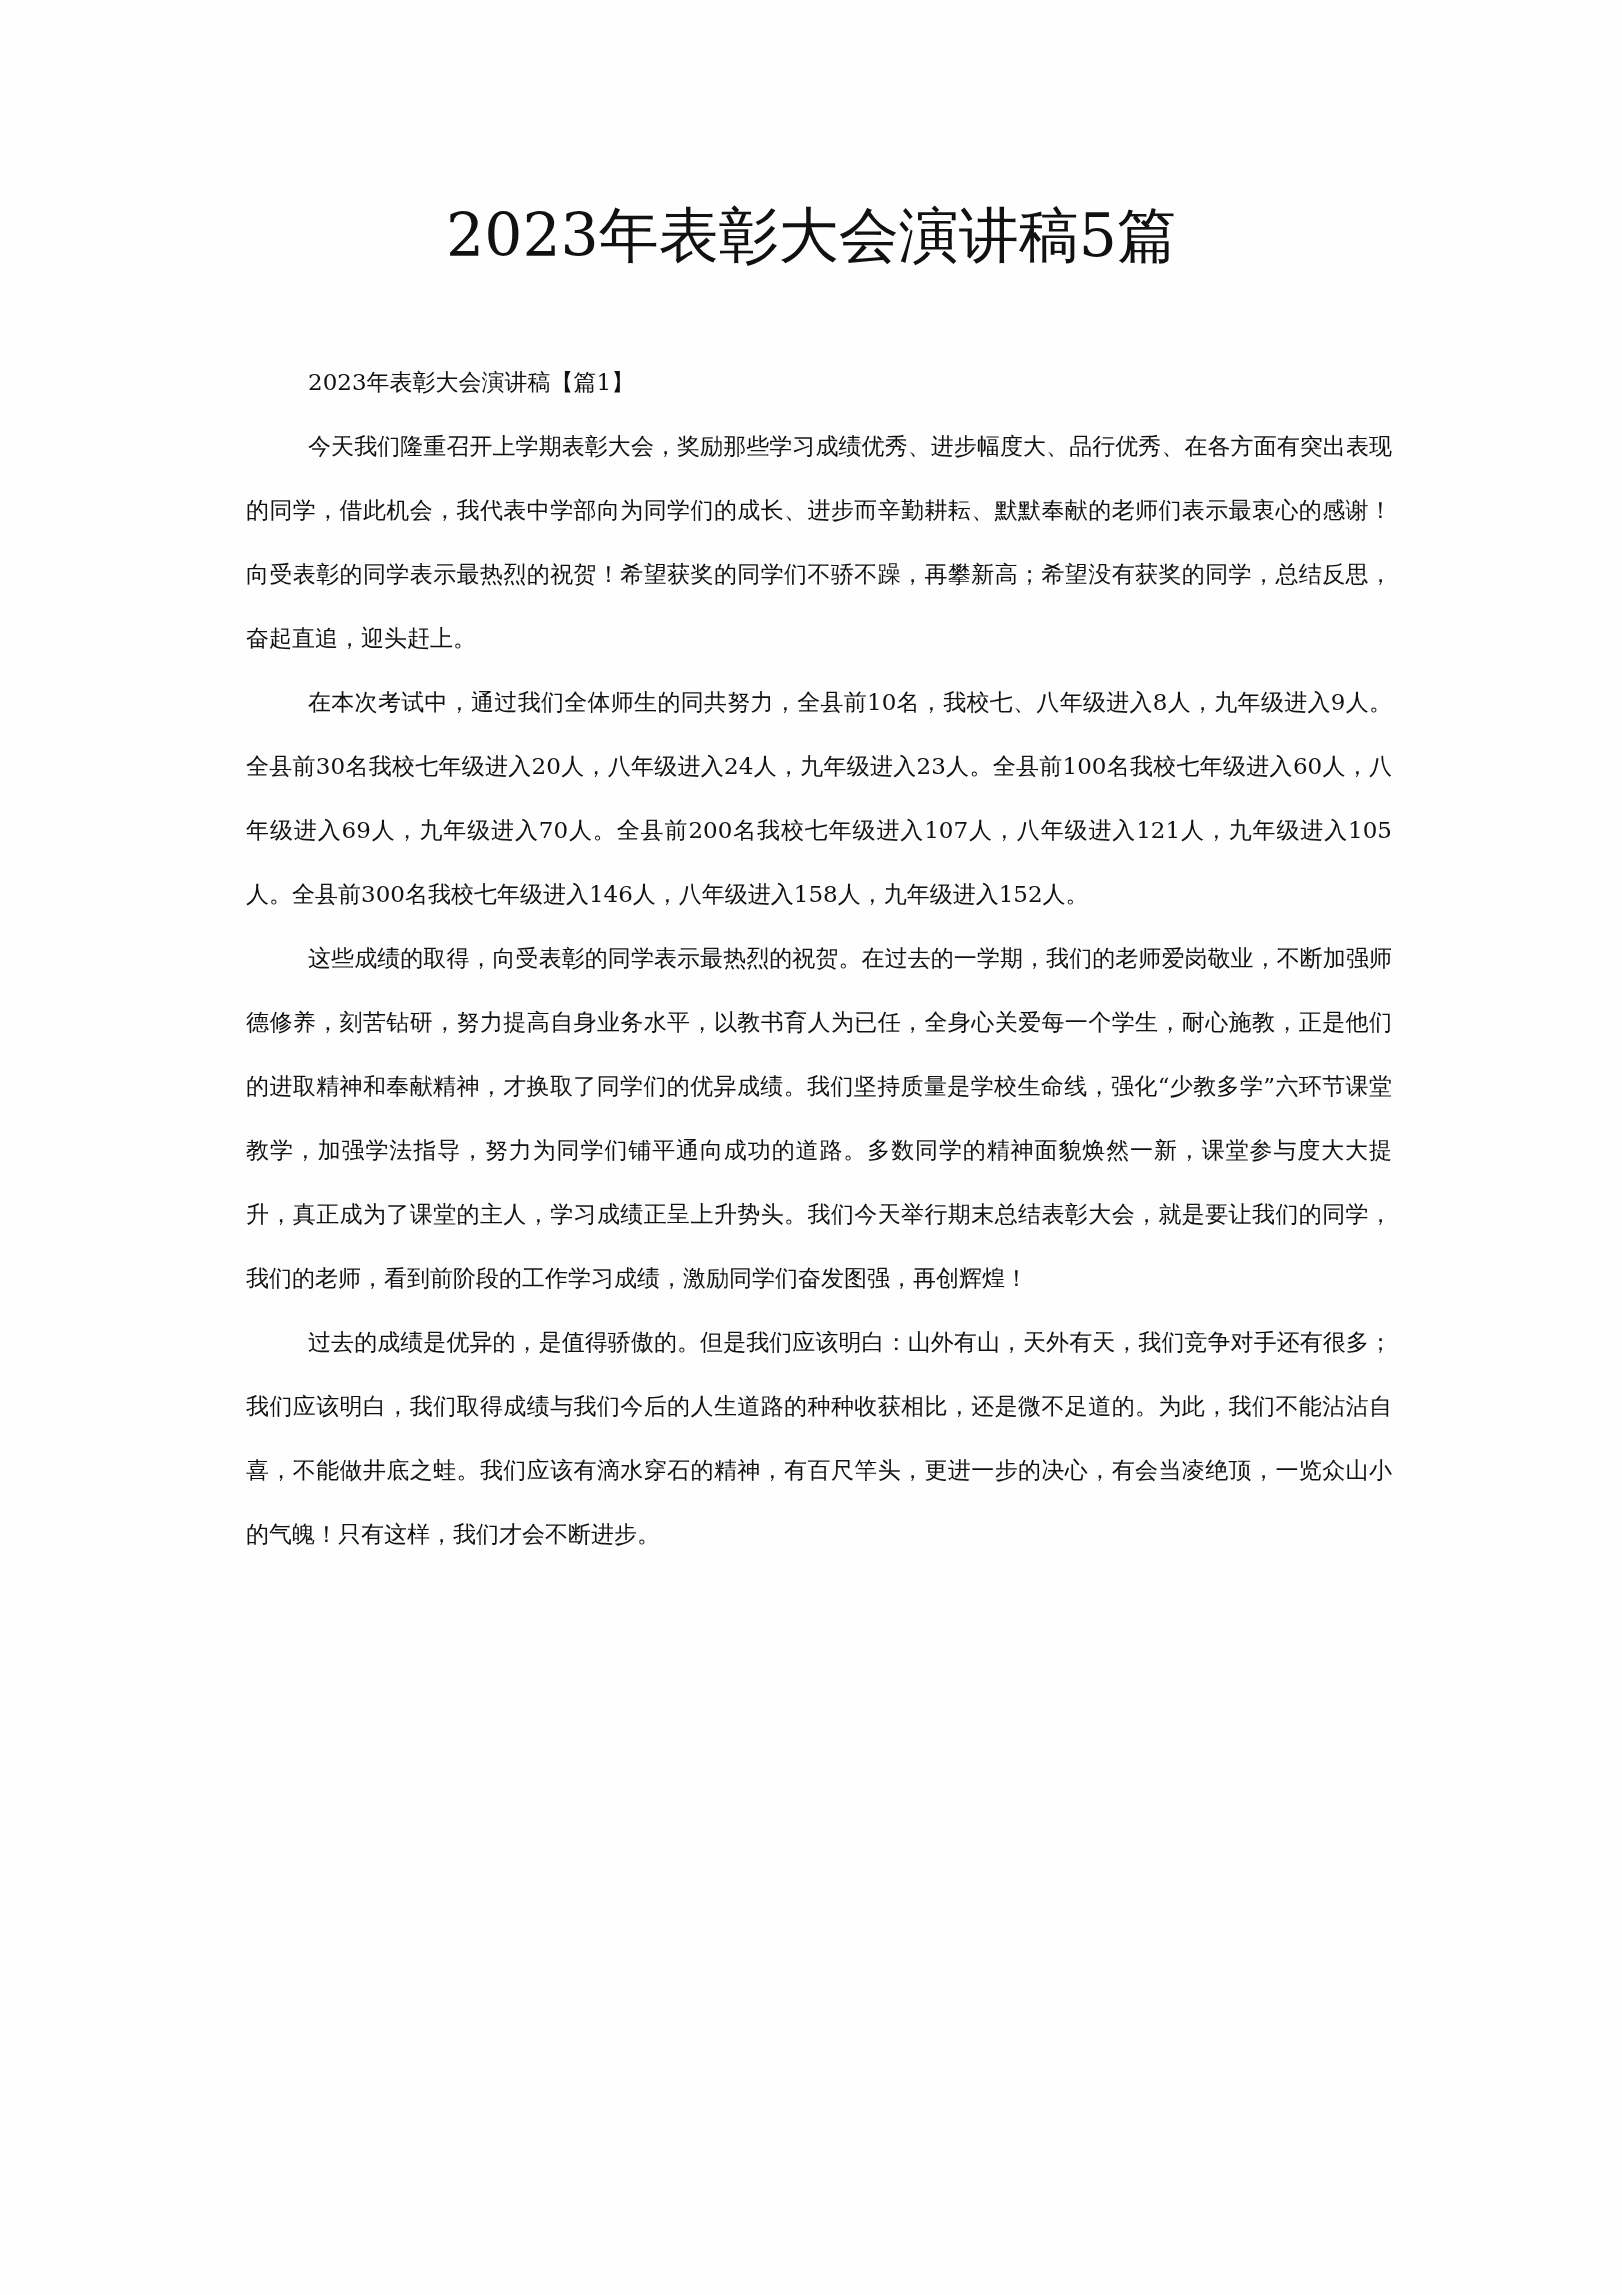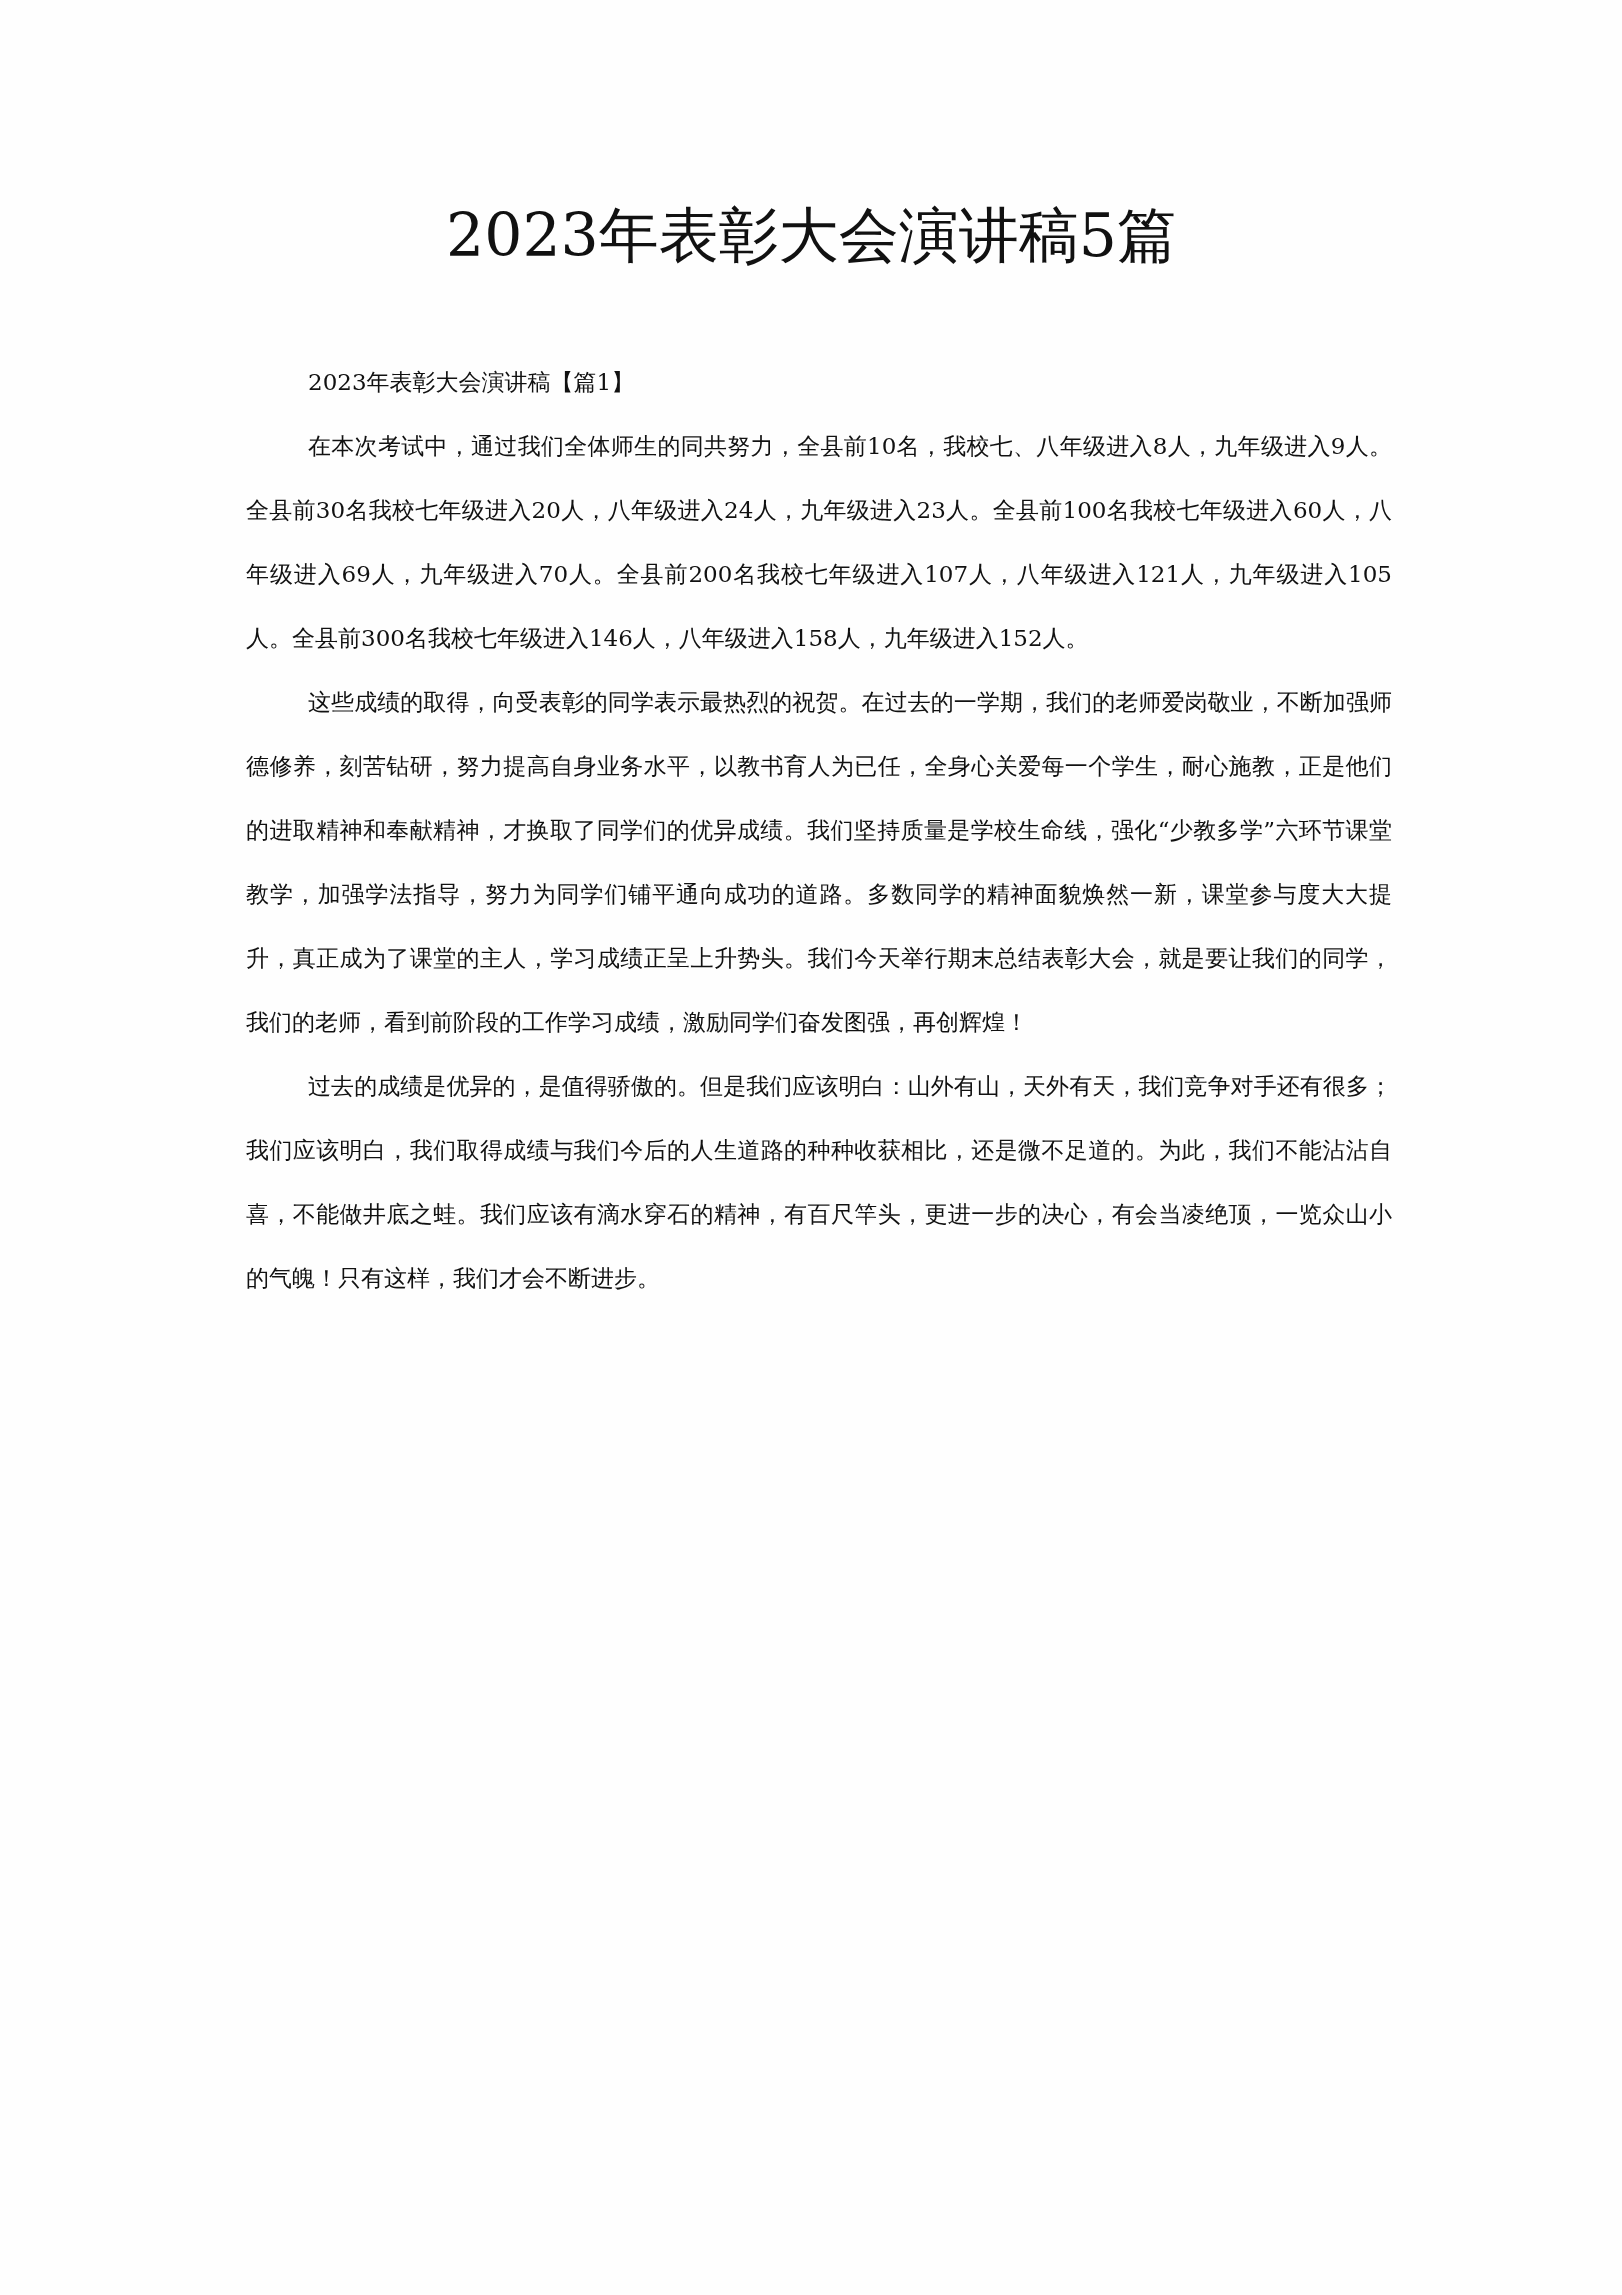--- a/index.html
+++ b/index.html
@@ -54,18 +54,19 @@
     }
   </style>
 </head>
 <body>
 
 <div class="page">
   <h1 class="title">2023年表彰大会演讲稿5篇</h1>
 
   <div class="body">
     <p class="para">2023年表彰大会演讲稿【篇1】</p>
+    <p class="para">今天我们隆重召开上学期表彰大会，奖励那些学习成绩优秀、进步幅度大、品行优秀、在各方面有突出表现的同学，借此机会，我代表中学部向为同学们的成长、进步而辛勤耕耘、默默奉献的老师们表示最衷心的感谢！向受表彰的同学表示最热烈的祝贺！希望获奖的同学们不骄不躁，再攀新高；希望没有获奖的同学，总结反思，奋起直追，迎头赶上。</p>
     <p class="para">在本次考试中，通过我们全体师生的同共努力，全县前10名，我校七、八年级进入8人，九年级进入9人。全县前30名我校七年级进入20人，八年级进入24人，九年级进入23人。全县前100名我校七年级进入60人，八年级进入69人，九年级进入70人。全县前200名我校七年级进入107人，八年级进入121人，九年级进入105人。全县前300名我校七年级进入146人，八年级进入158人，九年级进入152人。</p>
     <p class="para">这些成绩的取得，向受表彰的同学表示最热烈的祝贺。在过去的一学期，我们的老师爱岗敬业，不断加强师德修养，刻苦钻研，努力提高自身业务水平，以教书育人为已任，全身心关爱每一个学生，耐心施教，正是他们的进取精神和奉献精神，才换取了同学们的优异成绩。我们坚持质量是学校生命线，强化“少教多学”六环节课堂教学，加强学法指导，努力为同学们铺平通向成功的道路。多数同学的精神面貌焕然一新，课堂参与度大大提升，真正成为了课堂的主人，学习成绩正呈上升势头。我们今天举行期末总结表彰大会，就是要让我们的同学，我们的老师，看到前阶段的工作学习成绩，激励同学们奋发图强，再创辉煌！</p>
     <p class="para">过去的成绩是优异的，是值得骄傲的。但是我们应该明白：山外有山，天外有天，我们竞争对手还有很多；我们应该明白，我们取得成绩与我们今后的人生道路的种种收获相比，还是微不足道的。为此，我们不能沾沾自喜，不能做井底之蛙。我们应该有滴水穿石的精神，有百尺竿头，更进一步的决心，有会当凌绝顶，一览众山小的气魄！只有这样，我们才会不断进步。</p>
   </div>
 </div>
 
 
 </body></html>

